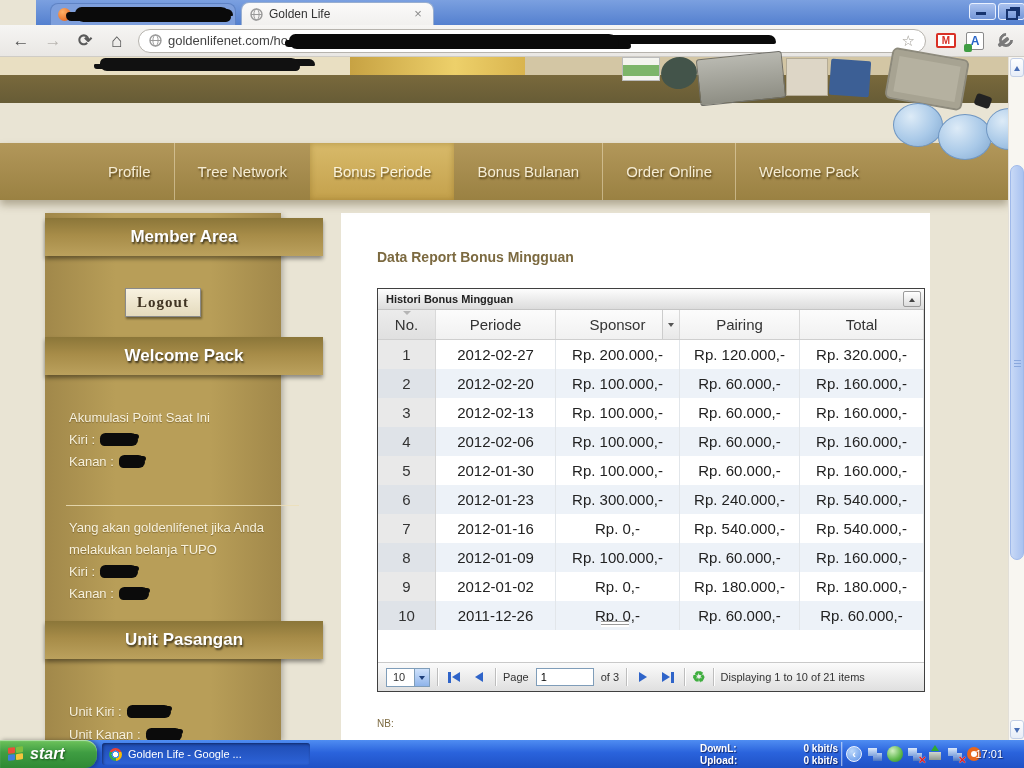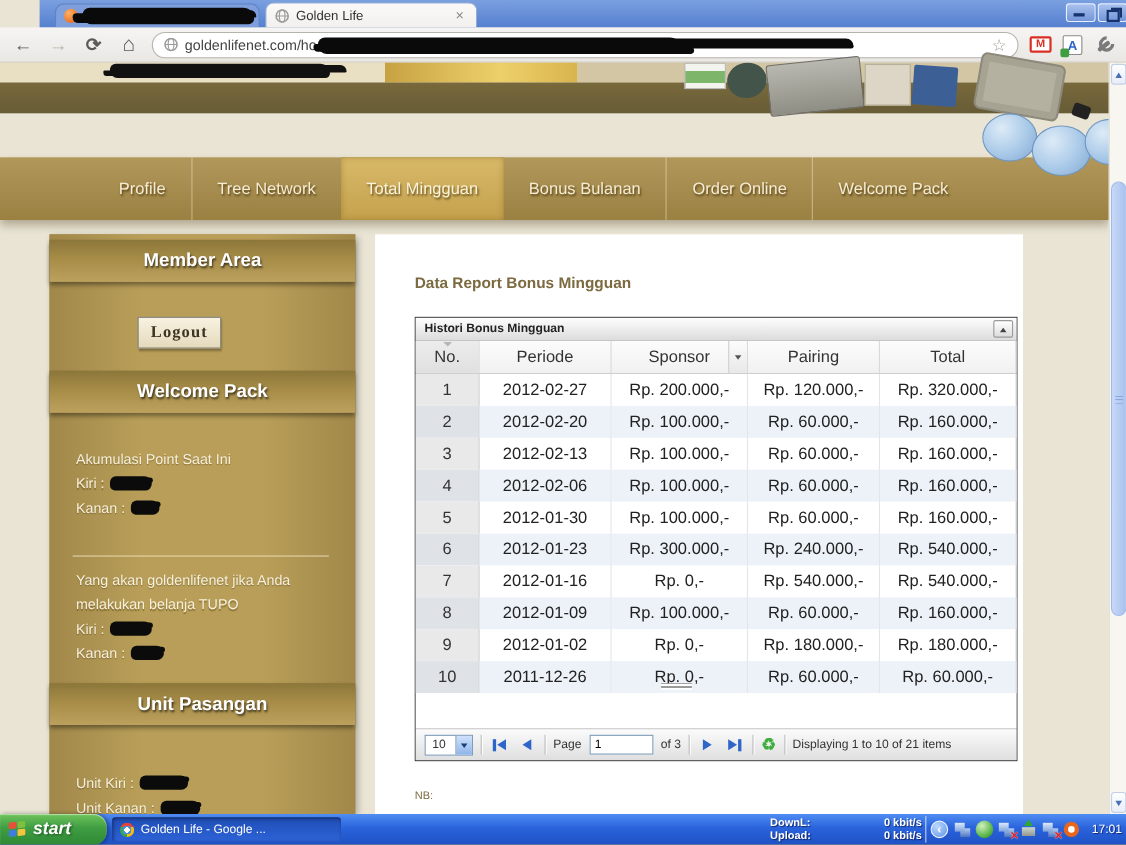--- a/index.html
+++ b/index.html
@@ -92,21 +92,21 @@
        background:linear-gradient(#b2975a,#9a8142);box-shadow:0 5px 8px rgba(70,55,20,.35);
        display:flex;align-items:stretch;padding-left:85px;margin-top:40px;}
   .nav-item{display:flex;align-items:center;padding:0 23px;font-size:15px;color:#f5ecd3;
             text-shadow:1px 2px 2px rgba(60,40,0,.75);border-left:1px solid rgba(250,240,210,.45);cursor:pointer;}
   .nav-item:first-child{border-left:none;}
   .nav-item.active{background:linear-gradient(#d8ba6a,#c4a14c);color:#fbf3da;
             box-shadow:inset 0 0 6px rgba(120,90,20,.4);border-left:none;}
   .nav-item.active + .nav-item{border-left:none;}
 
   
-  .sidebar{position:absolute;left:45px;top:213px;width:278px;height:527px;z-index:3;
+  .sidebar{position:absolute;left:45px;top:213px;width:236px;height:527px;z-index:3;
            background:linear-gradient(90deg,#a1884a,#b89e58 30%,#b89e58 70%,#a1884a),#ad924d;
            box-shadow:2px 2px 6px rgba(0,0,0,.25);padding-left:10px;}
   .side-band{position:absolute;left:0;width:278px;height:38px;text-align:center;line-height:38px;
              background:linear-gradient(#8b7639,#a78c48 45%,#bba15d);
              box-shadow:0 3px 4px rgba(0,0,0,.4);
              font-size:17px;font-weight:bold;color:#fff;text-shadow:1px 2px 2px rgba(0,0,0,.65);}
   .band-member{top:5px;} .band-welcome{top:124px;} .band-unit{top:408px;}
   .logout-btn{position:absolute;left:80px;top:75px;width:76px;height:29px;
               background:linear-gradient(#f8f2e0,#e4dabd);border:1px solid #8a8a8a;
               box-shadow:1px 2px 2px rgba(0,0,0,.4);
@@ -220,21 +220,21 @@
   .network-monitors-icon,.network-disabled-icon,.network-disabled2-icon{
         background:linear-gradient(#dce9fb,#7fa3dd) 1px 2px/9px 8px no-repeat,
                    linear-gradient(#b8cdf0,#4a74c0) 6px 7px/9px 8px no-repeat;}
   .network-disabled-icon::after,.network-disabled2-icon::after{content:'×';position:absolute;right:-3px;
         bottom:-5px;color:#e02020;font-size:13px;font-weight:bold;text-shadow:0 0 1px #fff;}
   .green-orb-icon{background:radial-gradient(circle at 35% 30%,#d2f0c0,#5cb74a 60%,#2e7d2b);border-radius:50%;}
   .safely-remove-icon{background:linear-gradient(#cfd6cf,#8f978f) 2px 6px/12px 8px no-repeat;}
   .safely-remove-icon::after{content:'';position:absolute;left:4px;top:-1px;
         border-left:4px solid transparent;border-right:4px solid transparent;border-bottom:6px solid #2faa2f;}
   .avast-icon{width:14px;height:14px;margin-top:1px;border-radius:50%;border:4px solid #e8671c;background:#fff;}
-  .tb-clock{position:absolute;right:4px;top:0;height:28px;line-height:28px;color:#fff;font-size:11px;
+  .tb-clock{position:absolute;right:21px;top:0;height:28px;line-height:28px;color:#fff;font-size:11px;
         text-shadow:1px 1px 1px rgba(0,0,40,.6);margin-left:39px;}
   .globe-svg{flex:none;}
 </style>
 </head>
 <body>
 
 <div id="screen">
 
   <div class="tabstrip">
     <div class="tab-inactive">
@@ -289,21 +289,21 @@
   <div class="prod p-blue"></div>
   <div class="prod p-tray"></div>
   <div class="prod p-clasp"></div>
   <div class="prod disc disc1"></div>
   <div class="prod disc disc2"></div>
   <div class="prod disc disc3"></div>
 
   <div class="nav">
     <div class="nav-item">Profile</div>
     <div class="nav-item">Tree Network</div>
-    <div class="nav-item active">Total Mingguan</div>
+    <div class="nav-item active">Bonus Periode</div>
     <div class="nav-item">Bonus Bulanan</div>
     <div class="nav-item">Order Online</div>
     <div class="nav-item">Welcome Pack</div>
   </div>
 
   <div class="sidebar">
     <div class="side-band band-member">Member Area</div>
     <div class="logout-btn">Logout</div>
     <div class="side-band band-welcome">Welcome Pack</div>
     <div class="side-text blk-akumulasi">

